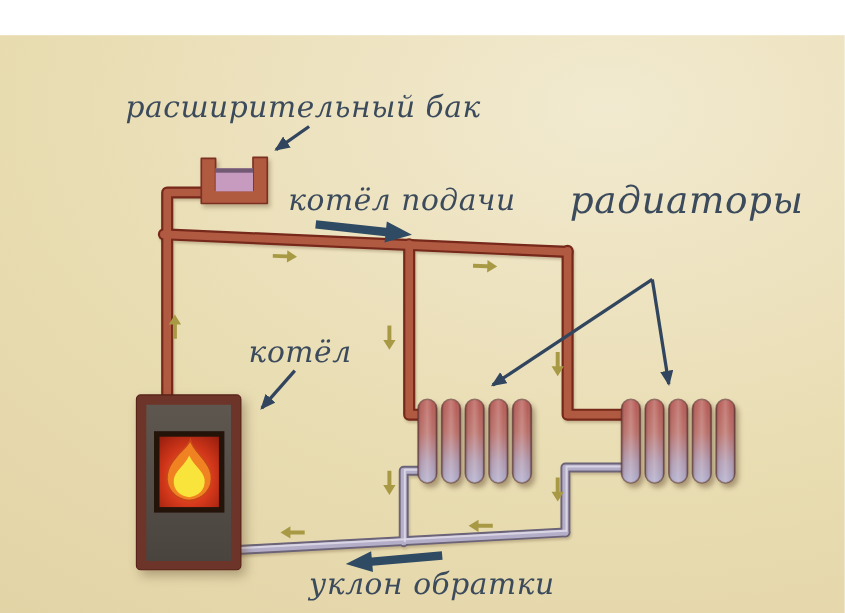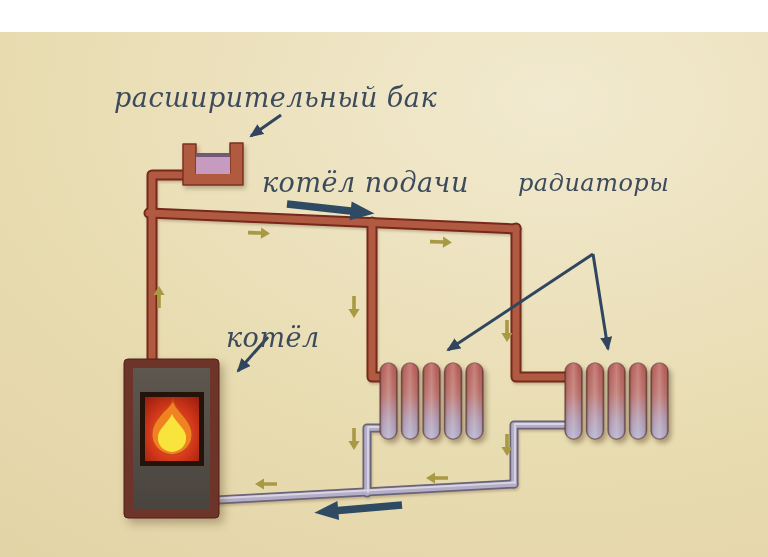--- a/index.html
+++ b/index.html
@@ -10,21 +10,21 @@
     font-family:"DejaVu Serif", serif;
     margin-top:32px;
   }
   #diagram-svg { position:absolute; left:0; top:0; }
 
   .lbl {
     position:absolute; font-style:italic; font-weight:500;
     color: var(--text,#3c4b5c); font-size:27px; white-space:nowrap;
     letter-spacing:.5px;
   }
-  .lbl-small-block { text-align:left; line-height:26px; font-size:24px; }
+  .lbl-small-block { text-align:center; line-height:26px; font-size:34px; }
 
   
   .ps-out { fill:none; stroke:var(--supply-pipe-edge,#76281a); stroke-width:11; stroke-linejoin:round; stroke-linecap:round; }
   .ps-in  { fill:none; stroke:var(--supply-pipe,#b15a42);      stroke-width:7;  stroke-linejoin:round; stroke-linecap:round; }
   .pr-out { fill:none; stroke:var(--return-pipe-edge,#6b6478); stroke-width:9;  stroke-linejoin:round; stroke-linecap:round; }
   .pr-in  { fill:none; stroke:var(--return-pipe,#b5aec8);      stroke-width:5.5;stroke-linejoin:round; stroke-linecap:round; }
   .pr-hi  { fill:none; stroke:var(--return-pipe-highlight,#ddd9e8); stroke-width:1.8; stroke-linejoin:round; stroke-linecap:round; opacity:.9; }
 
   .supply-group, .return-group { filter:drop-shadow(1px 2px 1px rgba(96,72,44,.28)); }
   .tank-group   { filter:drop-shadow(2px 3px 2px rgba(96,72,44,.35)); }
@@ -184,15 +184,16 @@
   </svg>
 
   <div class="lbl" style="left:114px; top:50px;">расширительный бак</div>
 
   <div class="lbl" style="left:262px; top:135px;">котёл подачи</div>
 
   <div class="lbl lbl-small-block" style="left:518px; top:138px; width:166px;">
     <div>радиаторы</div>
   </div>
 
-  <div class="lbl" style="left:226px; top:290px;">котёл</div>
+  <div class="lbl" style="left:226px; top:273px;">котёл</div>
 
+  <div class="lbl" style="left:281px; top:484px;">уклон обратки</div>
 </div>
 
 </body></html>

